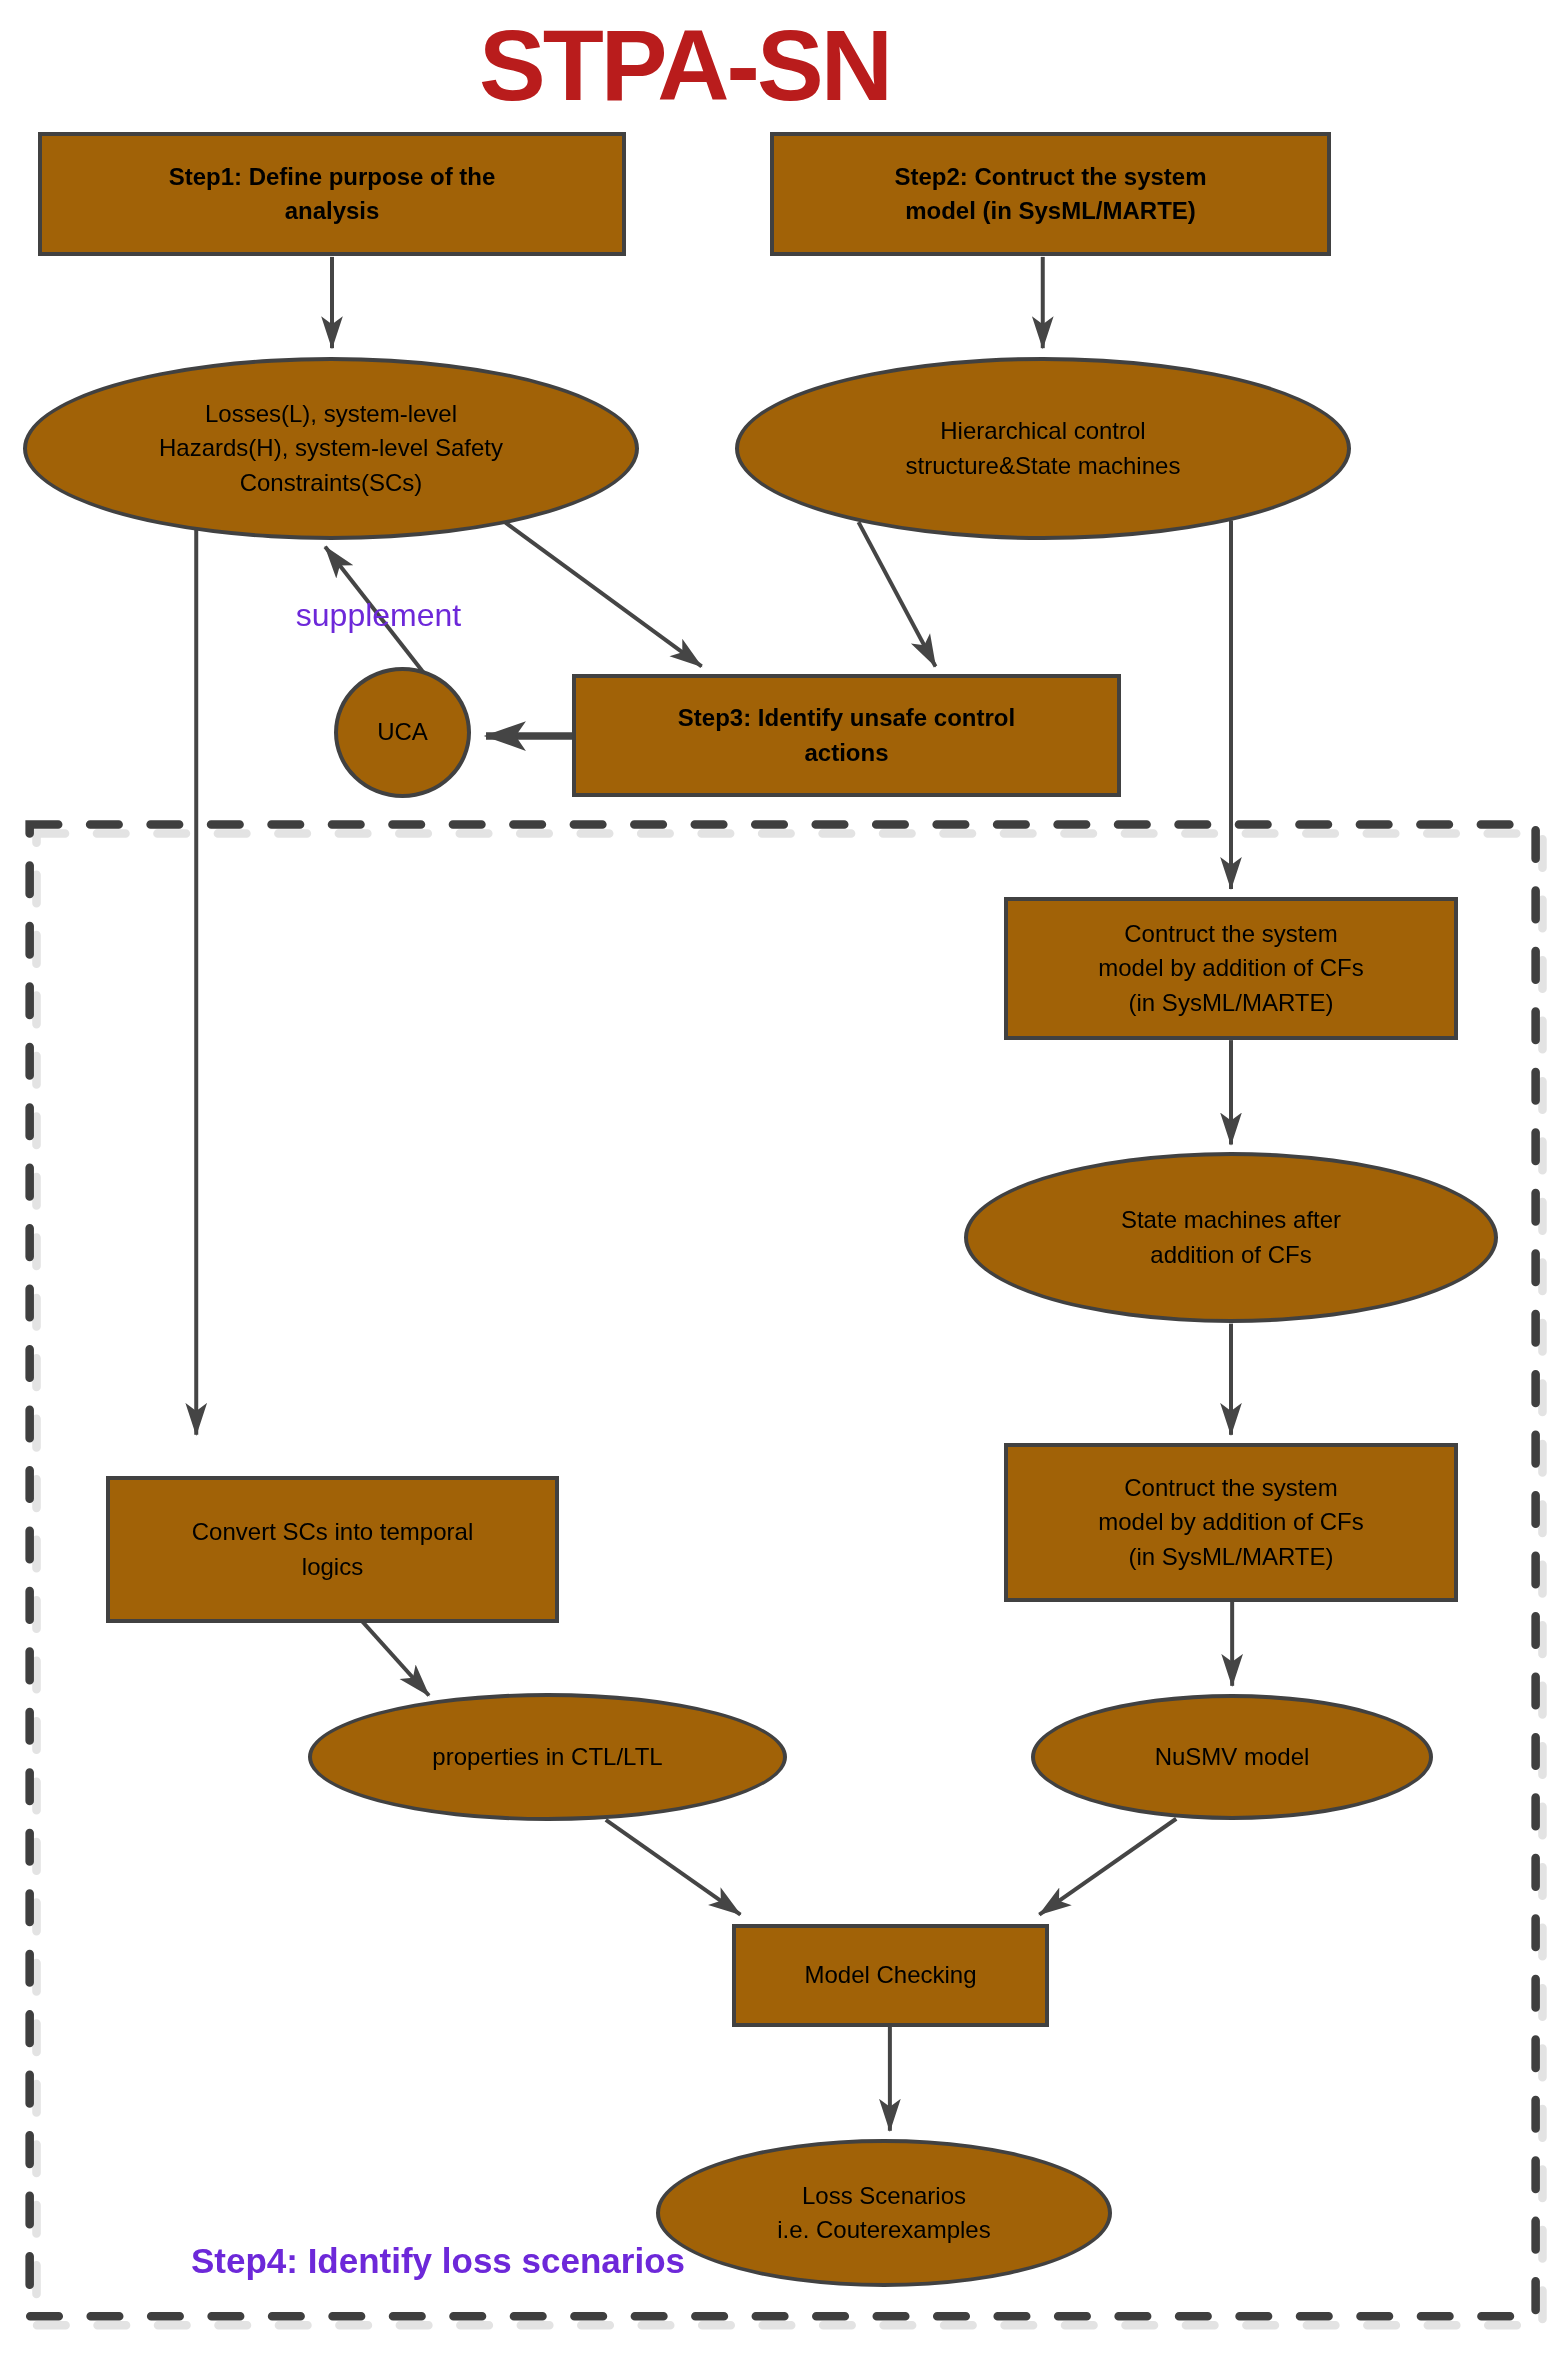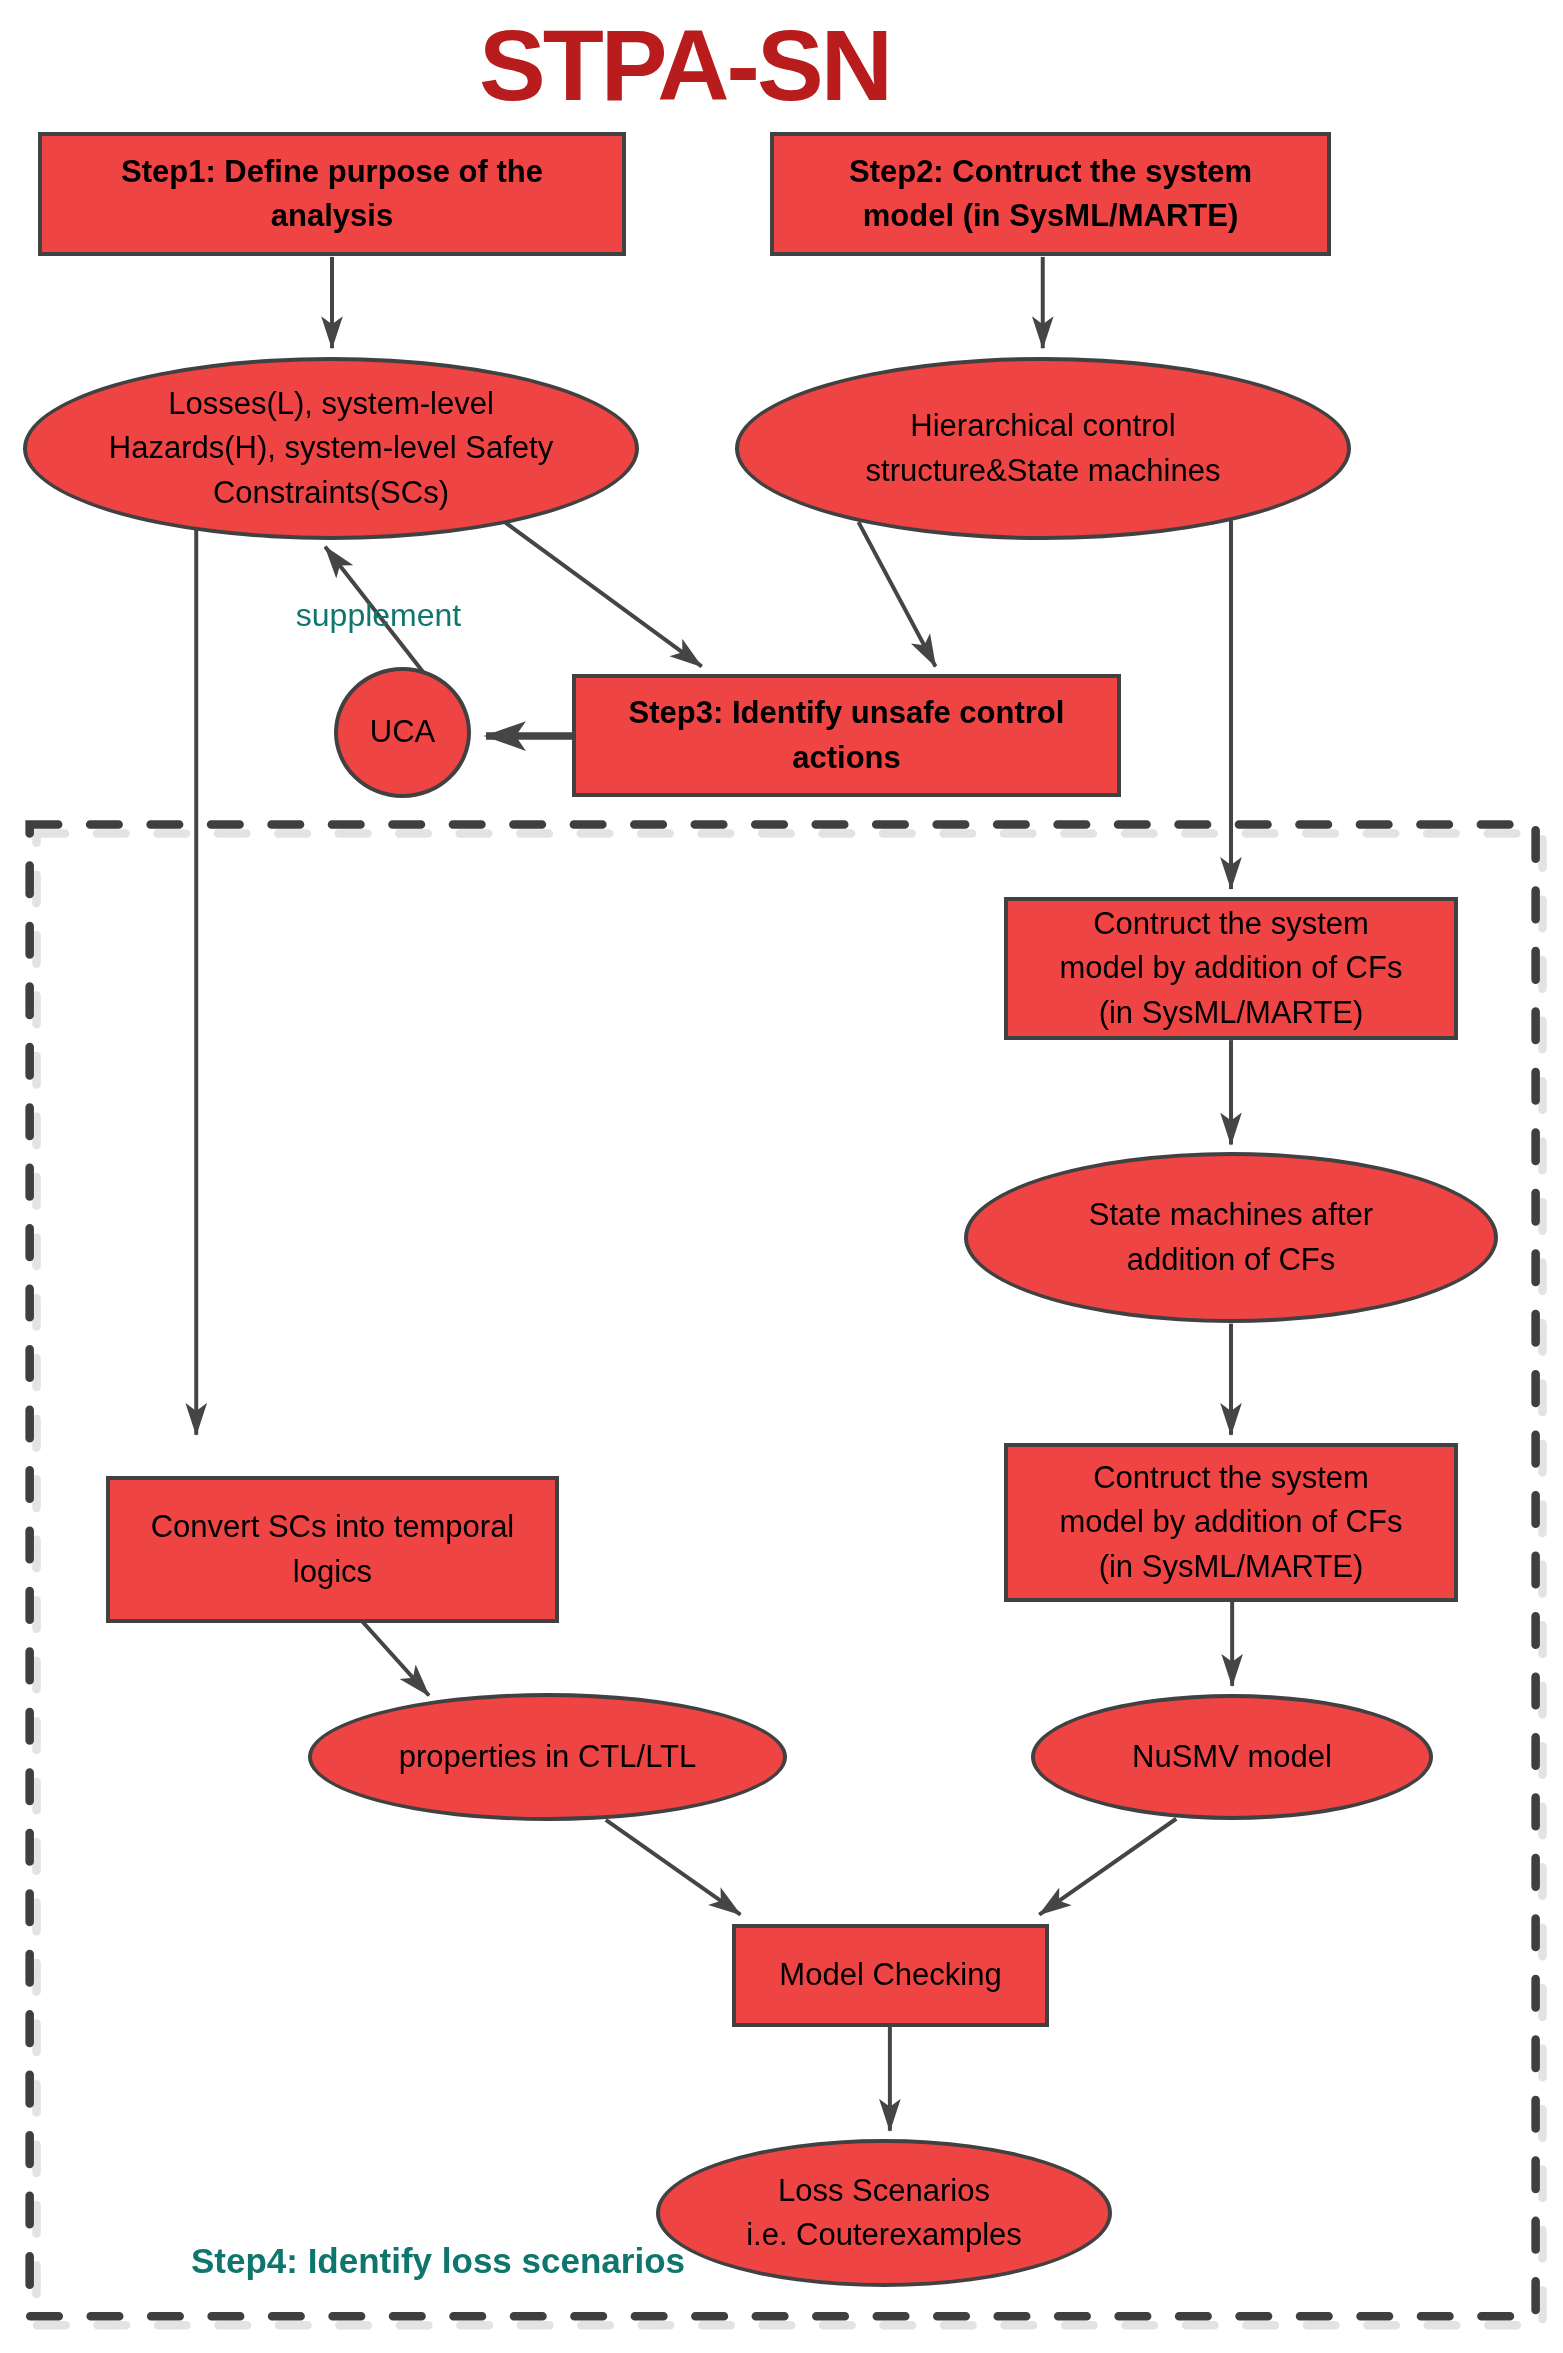--- a/index.html
+++ b/index.html
@@ -6,35 +6,35 @@
   .canvas{
     position:relative;
     width:1563px;height:2354px;
     background:#ffffff;
     font-family:"Liberation Sans", sans-serif;
     overflow:hidden;
   }
   .edges-svg{position:absolute;left:0;top:0;}
   .node{
     position:absolute;box-sizing:border-box;
-    border:4px solid #414141;background:#ef4444;
+    border:4px solid #414141;background:#a16207;
     display:flex;align-items:center;justify-content:center;
     text-align:center;white-space:pre-line;
-    font-size:31px;line-height:1.42;color:#000000;
+    font-size:24px;line-height:1.42;color:#000000;
   }
   .ellipse{border-radius:50%;}
   .bold{font-weight:700;}
   .page-title{
     position:absolute;left:342px;top:8px;width:685px;
     text-align:center;font-size:100px;font-weight:700;
     letter-spacing:-2.9px;color:#b91c1c;
   }
   .free-label{
     position:absolute;background:transparent;border:none;
-    color:#0f766e;white-space:pre-line;
+    color:#6d28d9;white-space:pre-line;
   }
   .supplement-label{left:273px;top:597px;width:211px;font-size:32px;text-align:center;}
   .step4-label{left:57px;top:2241px;width:628px;font-size:35px;font-weight:700;text-align:right;}
 </style>
 </head>
 <body>
 
 <div class="canvas">
 
   <svg class="edges-svg" width="1563" height="2354" viewBox="0 0 2740 4126">

